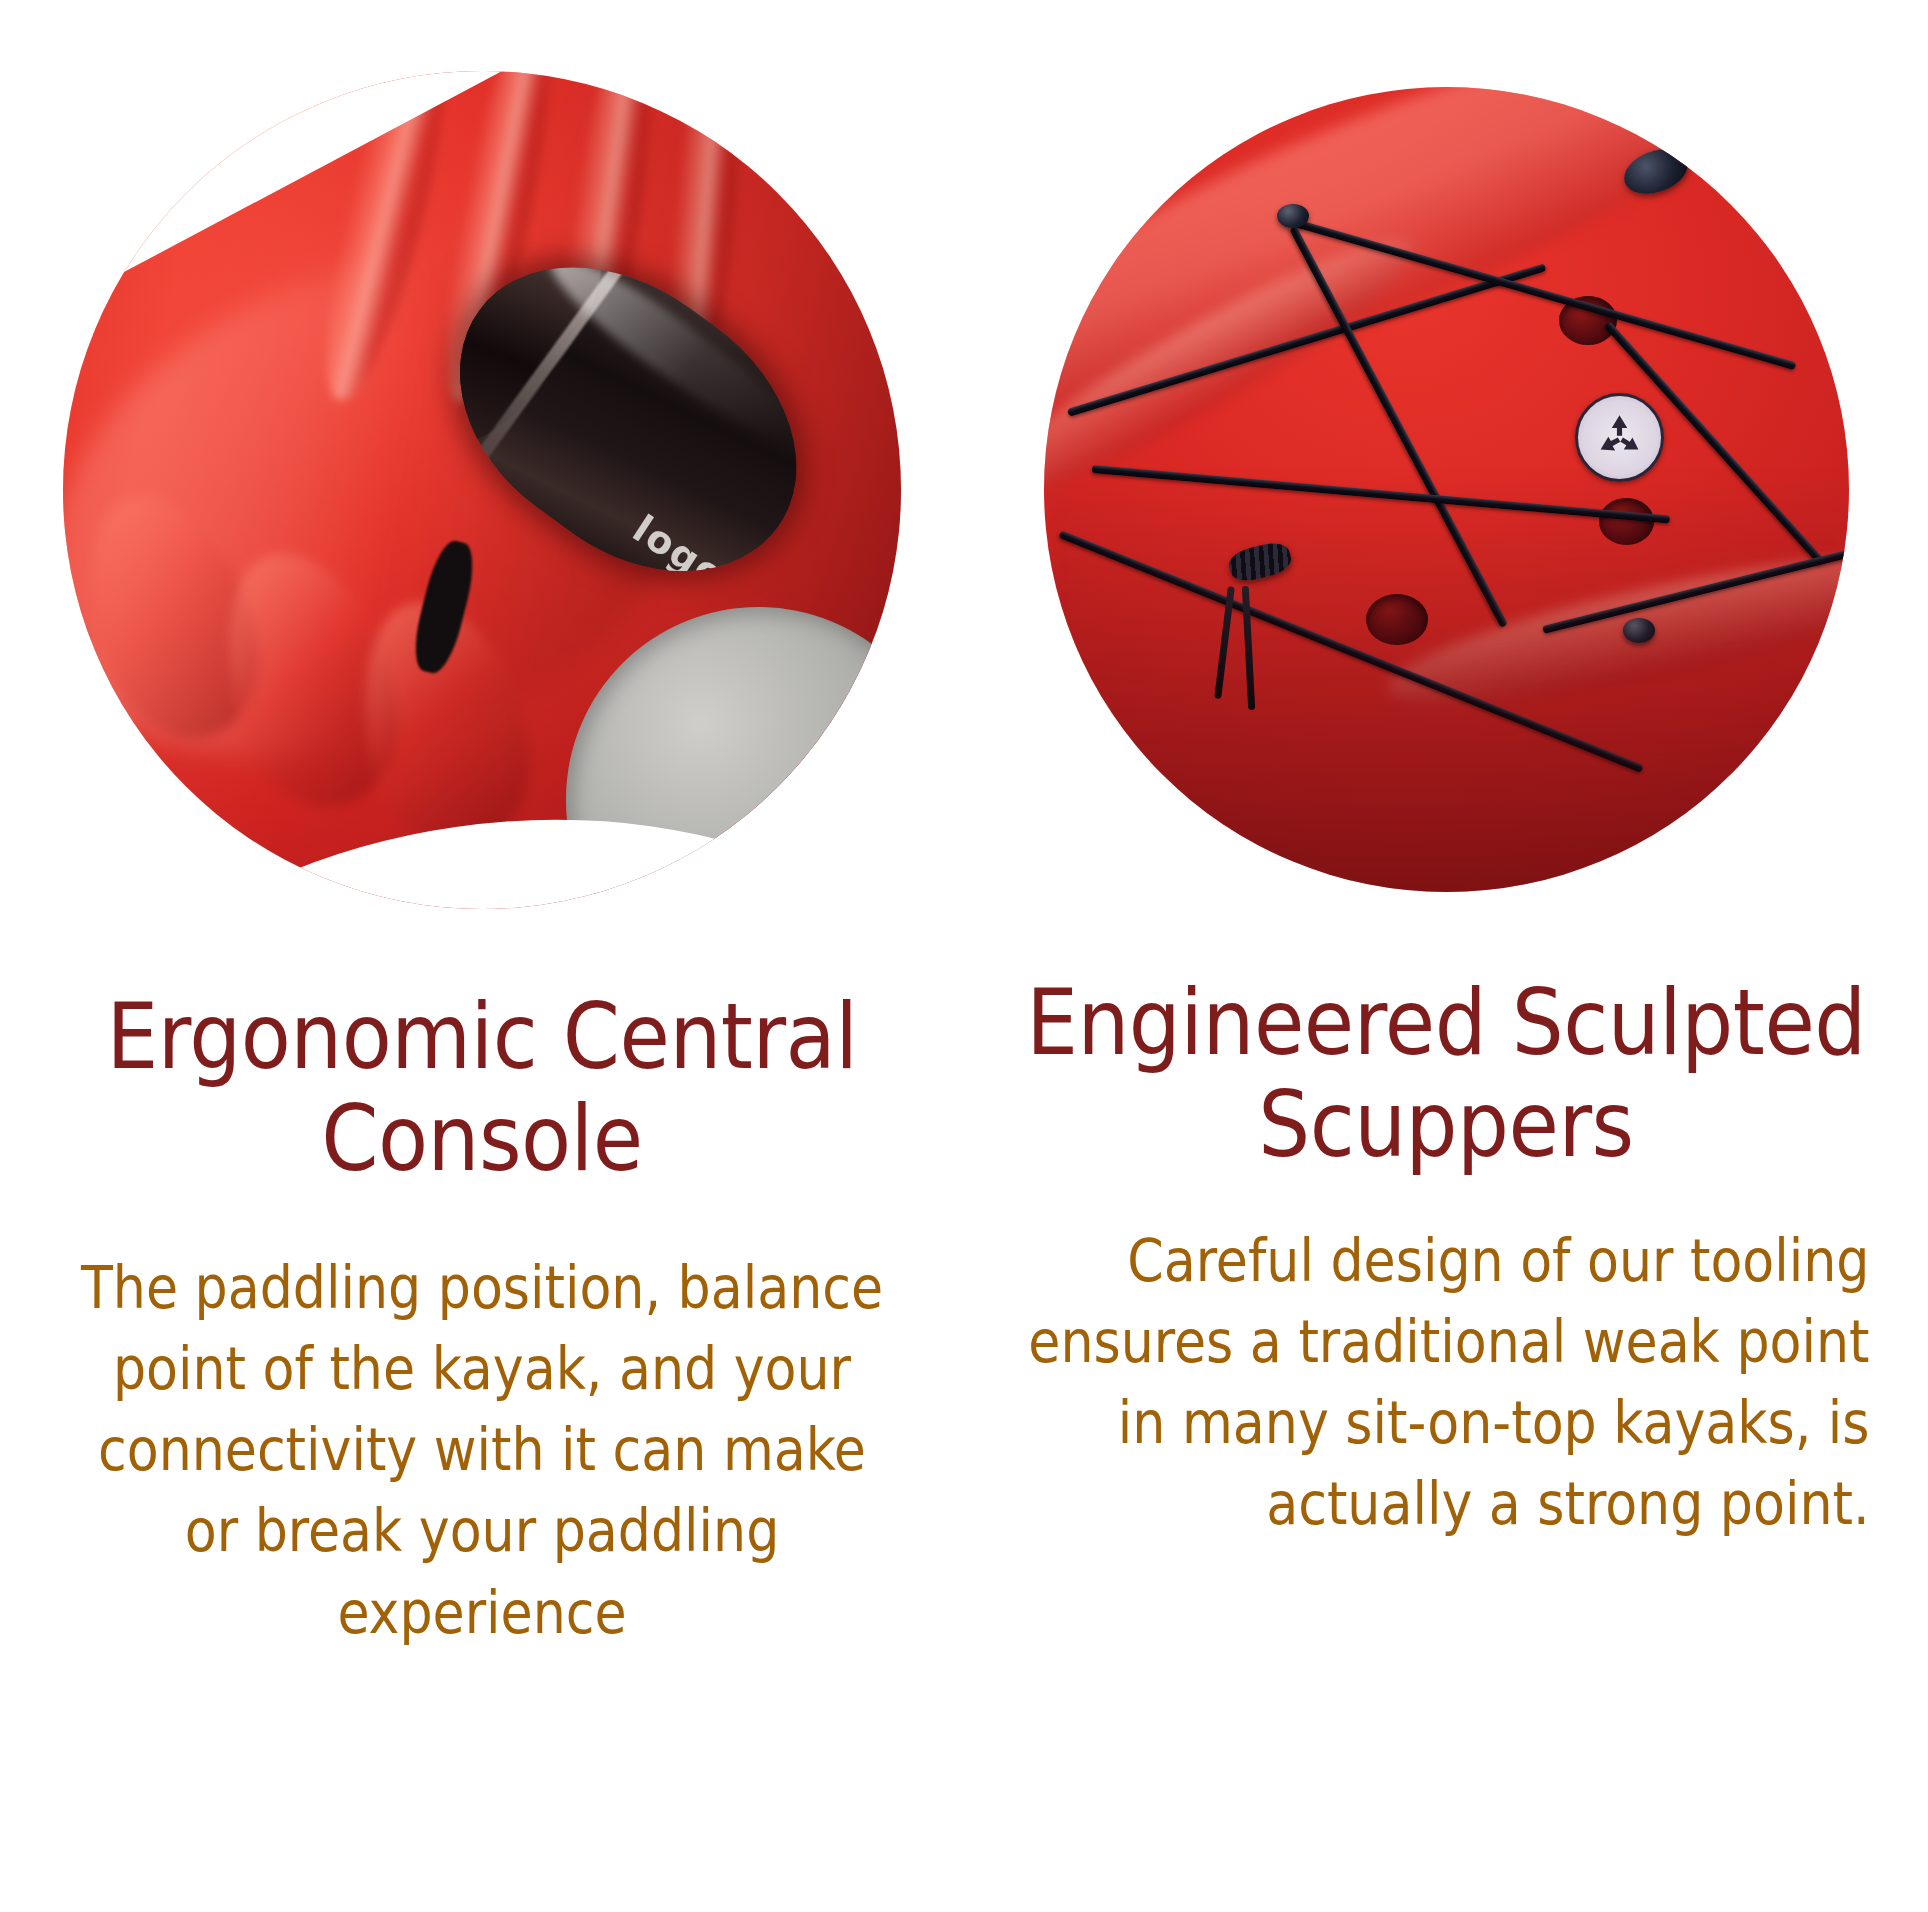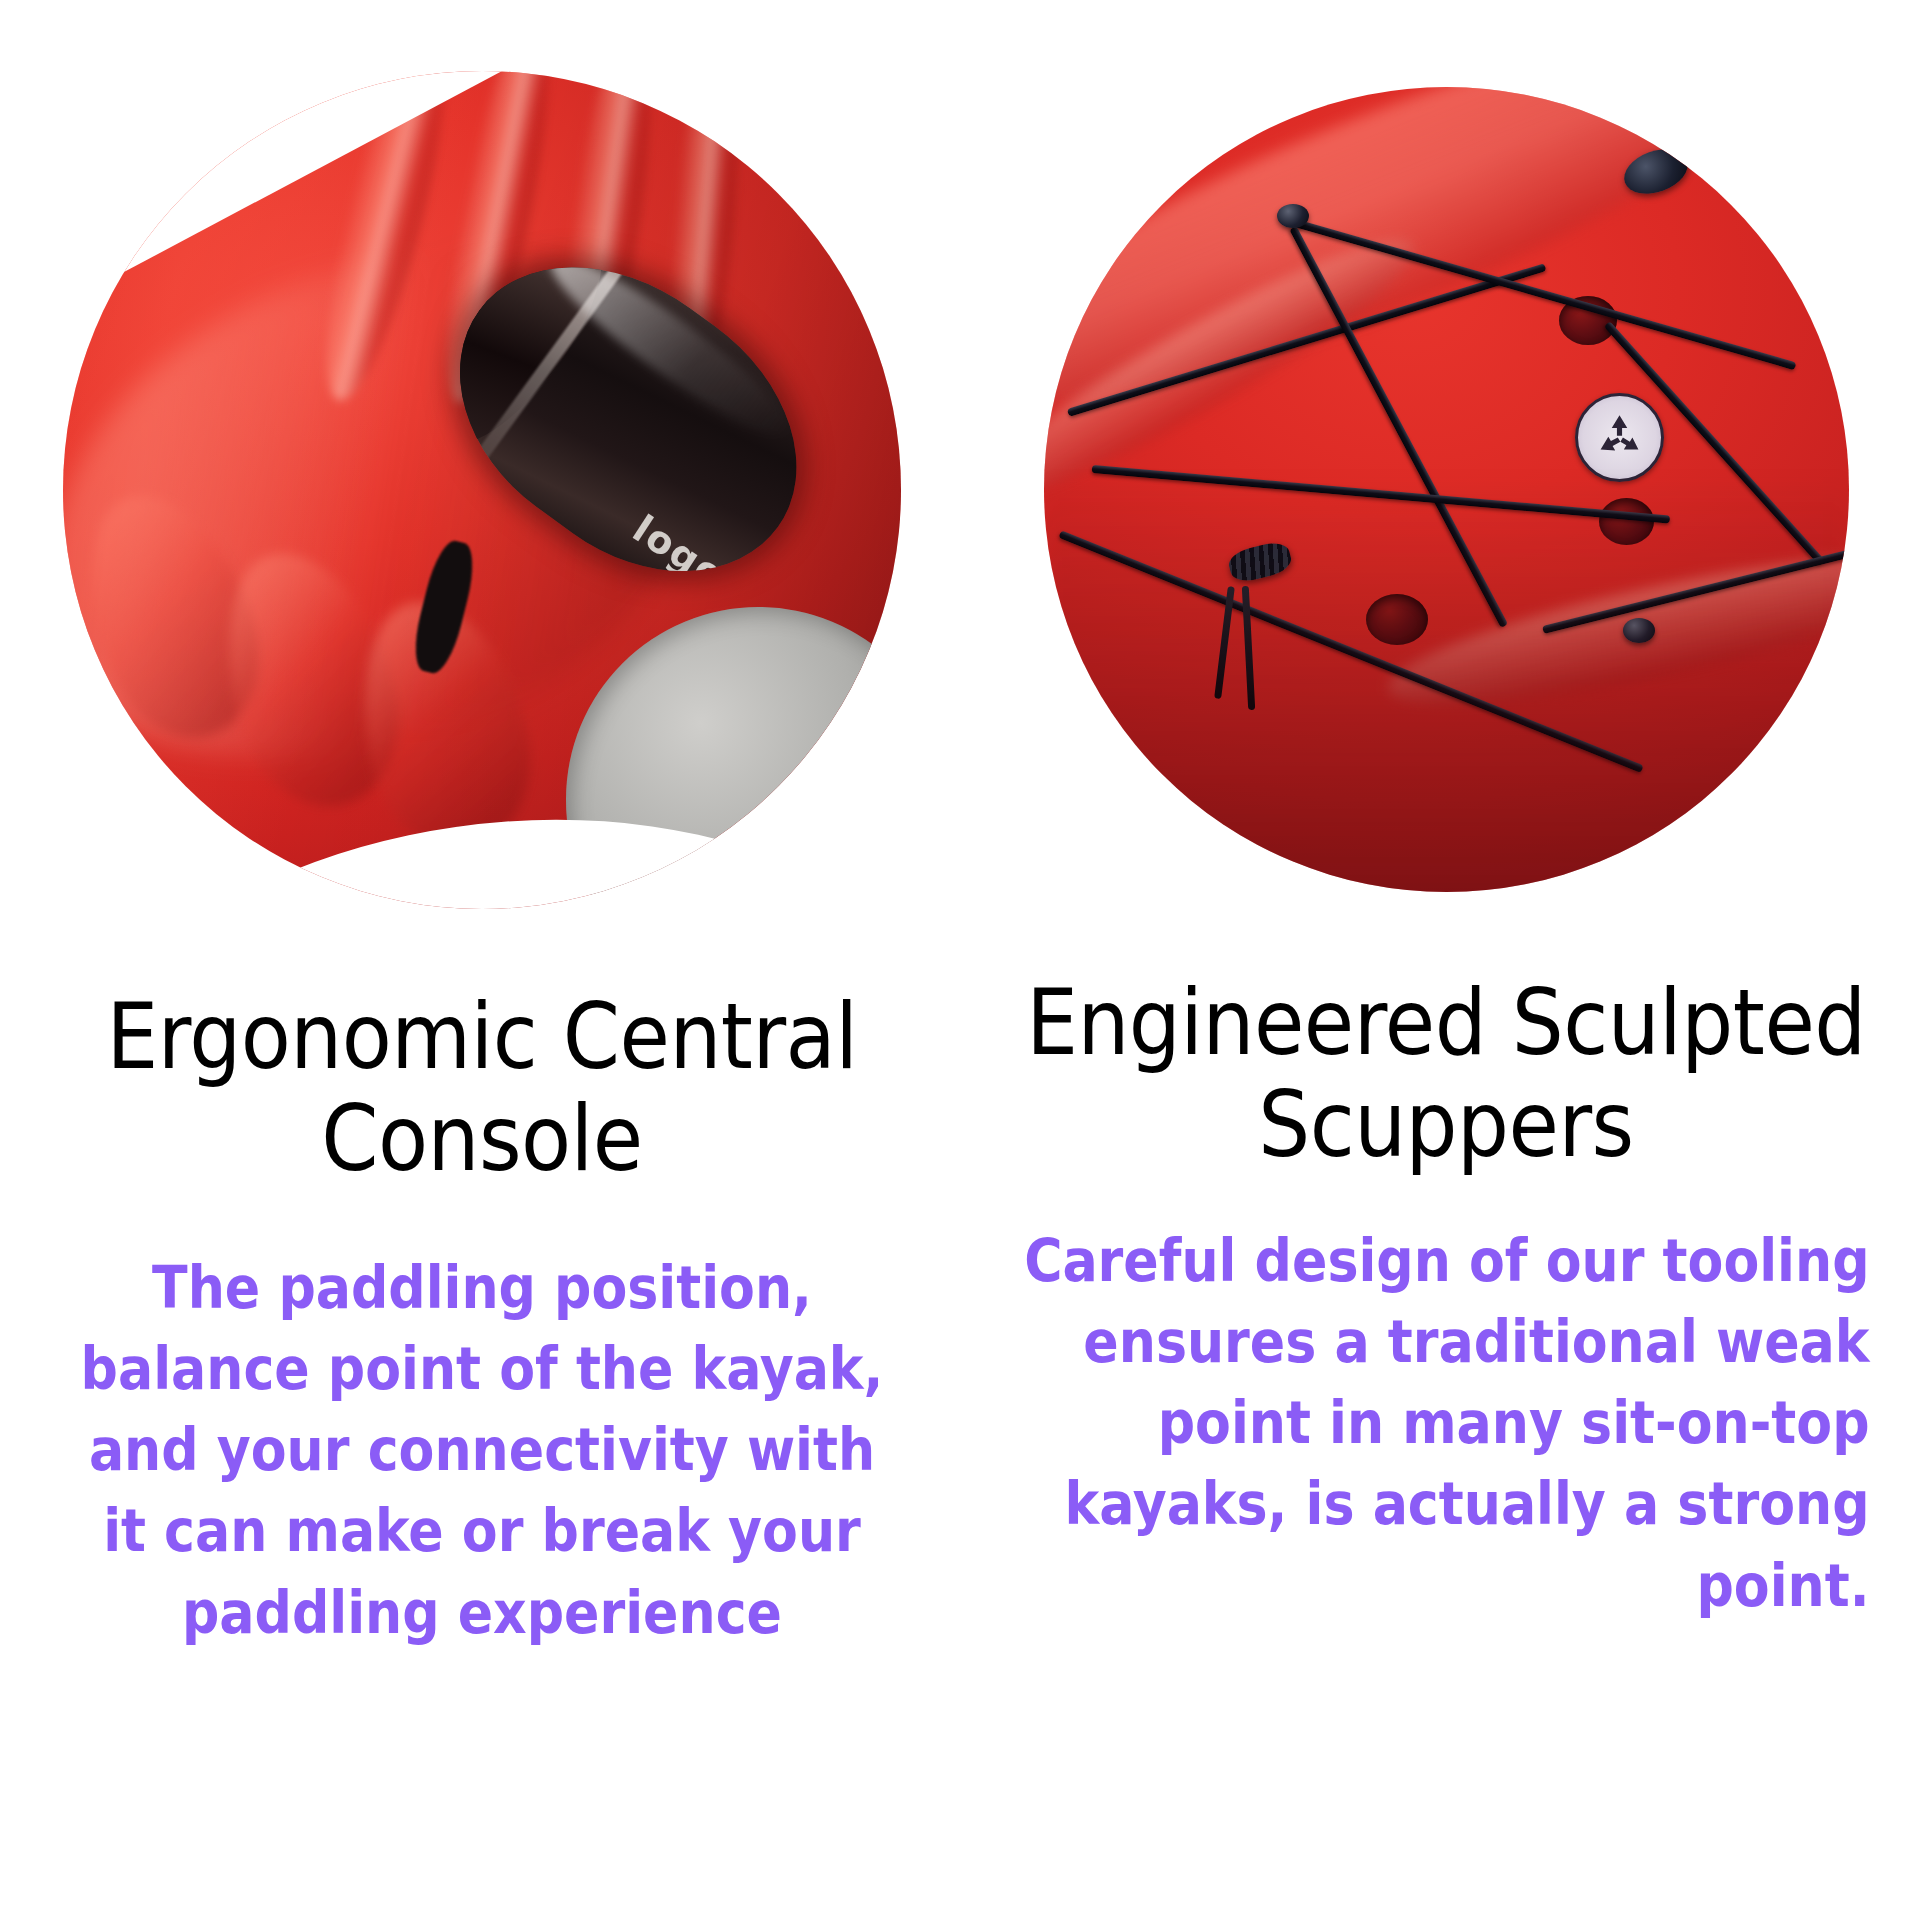--- a/index.html
+++ b/index.html
@@ -309,36 +309,36 @@
   .recycle-sticker svg { width: 55px; height: 55px; }
 
   
   .feature-heading {
     font-family: "DejaVu Sans Condensed", "Liberation Sans Narrow", "Liberation Sans", sans-serif;
     font-weight: 400;
     font-size: 91px;
     line-height: 1.12;
     letter-spacing: -0.5px;
     text-align: center;
-    color: #000000;
+    color: #7f1d1d;
     margin: 0;
     padding: 0 19px;
     max-width: 847px;
     font-stretch: condensed;
   }
   .left .feature-heading  { margin-top: 77px; }
   .right .feature-heading { margin-top: 80px; }
 
   .feature-body {
     font-family: "DejaVu Sans Condensed", "Liberation Sans Narrow", "Liberation Sans", sans-serif;
-    font-weight: 700;
+    font-weight: 400;
     font-size: 58px;
     line-height: 1.40;
     text-align: center;
-    color: #8b5cf6;
+    color: #a16207;
     margin: 12px;
     font-stretch: condensed;
   }
   .left .feature-body  { margin-top: 58px; max-width: 829px; }
   .right .feature-body { margin-top: 45px; max-width: 847px; text-align: right; }
 </style>
 </head>
 <body>
 
 <div class="feature-grid">

